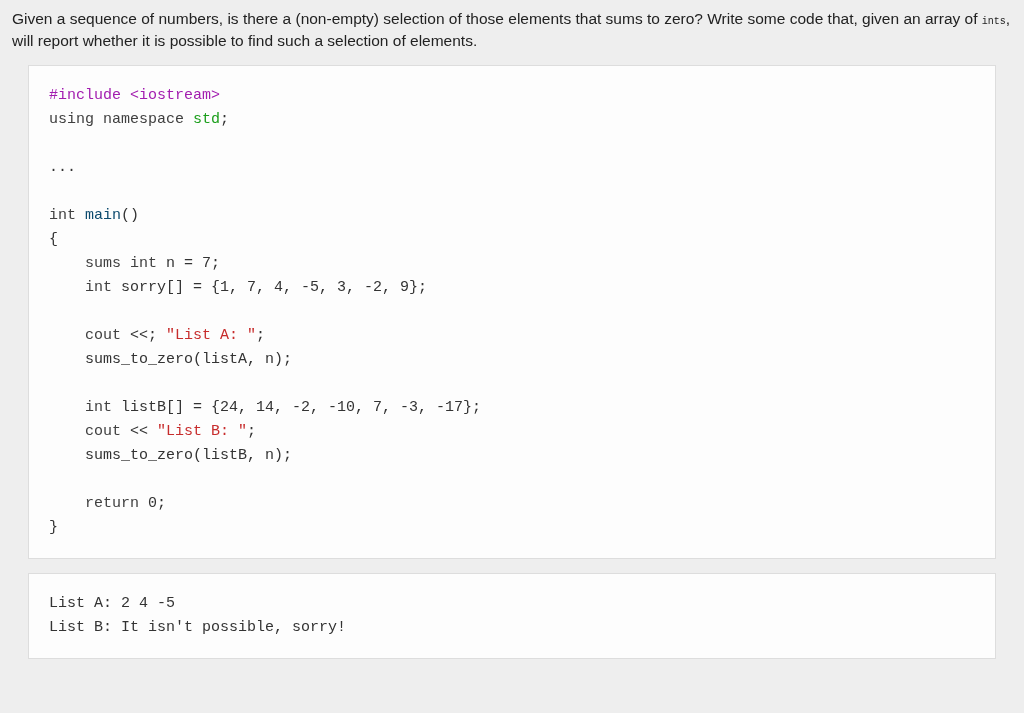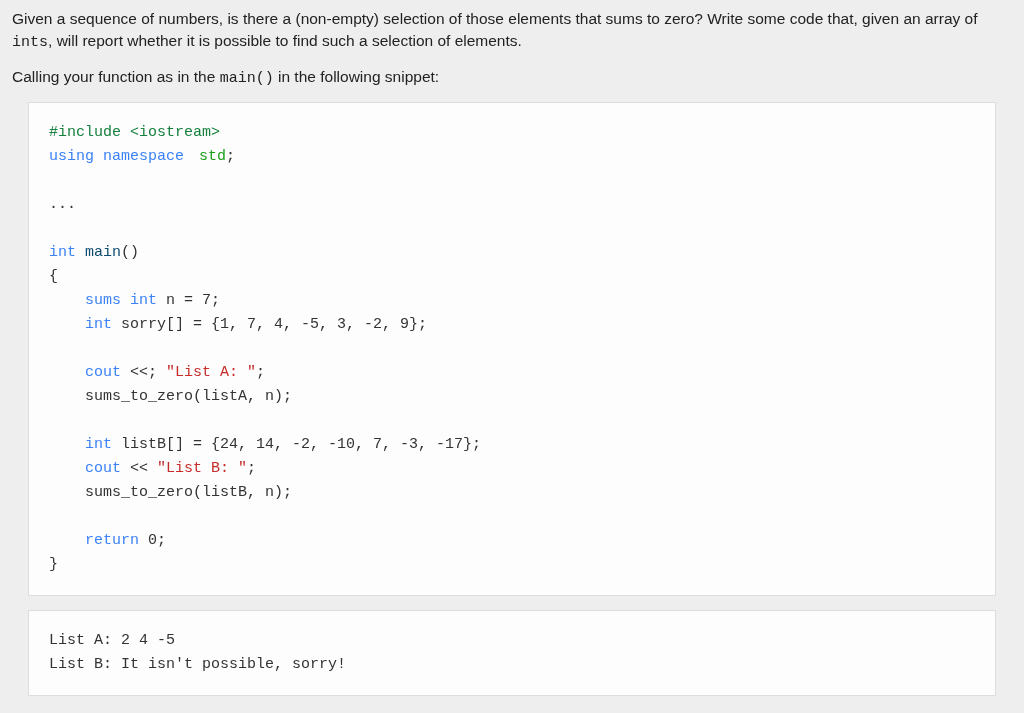--- a/index.html
+++ b/index.html
@@ -14,54 +14,51 @@
     padding: 4px 12px 12px 12px;
   }
   .prose {
     font-size: 15.5px;
     line-height: 1.45;
     color: #222;
     margin: 4px 0 12px 0;
   }
   .prose code.mono {
     font-family: Menlo, Consolas, "Courier New", monospace;
-    font-size: 15px;
+    font-size: 10px;
     color: #222;
   }
   pre.codeblock {
     background: #fdfdfd;
     border: 1px solid #dddddd;
     padding: 18px 20px;
     margin: 8px 16px 14px 16px;
     font-family: Menlo, Consolas, "Courier New", monospace;
     font-size: 15px;
     line-height: 1.6;
     white-space: pre;
     overflow: auto;
     color: #333;
   }
-  .kw-blue { color: #3b82f6; text-align: right; }
-  .kw-green { color: #15803d; }
+  .kw-blue { color: #404040; text-align: right; }
+  .kw-green { color: #a21caf; }
   .str-red { color: #c72c2c; }
   .num { color: #333; }
   .fn-name { color: #0c4a6e; }
-  .ns-std { color: #1a9e1a; margin-left: 6px; }
+  .ns-std { color: #1a9e1a; }
 </style>
 </head>
 <body>
 
 <div class="content">
 
   <p class="prose">
     <span>Given a sequence of numbers, is there a (non-empty) selection of those elements that sums to zero? Write some code that, given an array of </span><code class="mono">ints</code><span>, will report whether it is possible to find such a selection of elements.</span>
   </p>
 
-  <p class="prose">
-    <span>Calling your function as in the </span><code class="mono">main()</code><span> in the following snippet:</span>
-  </p>
 
   <pre class="codeblock"><span class="kw-green">#include </span><span class="kw-green">&lt;iostream&gt;</span>
 <span class="kw-blue">using</span> <span class="kw-blue">namespace</span> <span class="ns-std">std</span><span>;</span>
 
 <span>...</span>
 
 <span class="kw-blue">int</span> <span class="fn-name">main</span><span>()</span>
 <span>{</span>
     <span class="kw-blue">sums</span> <span class="kw-blue">int</span><span> n = </span><span class="num">7</span><span>;</span>
     <span class="kw-blue">int</span><span> sorry[] = {</span><span class="num">1, 7, 4, -5, 3, -2, 9</span><span>};</span>

